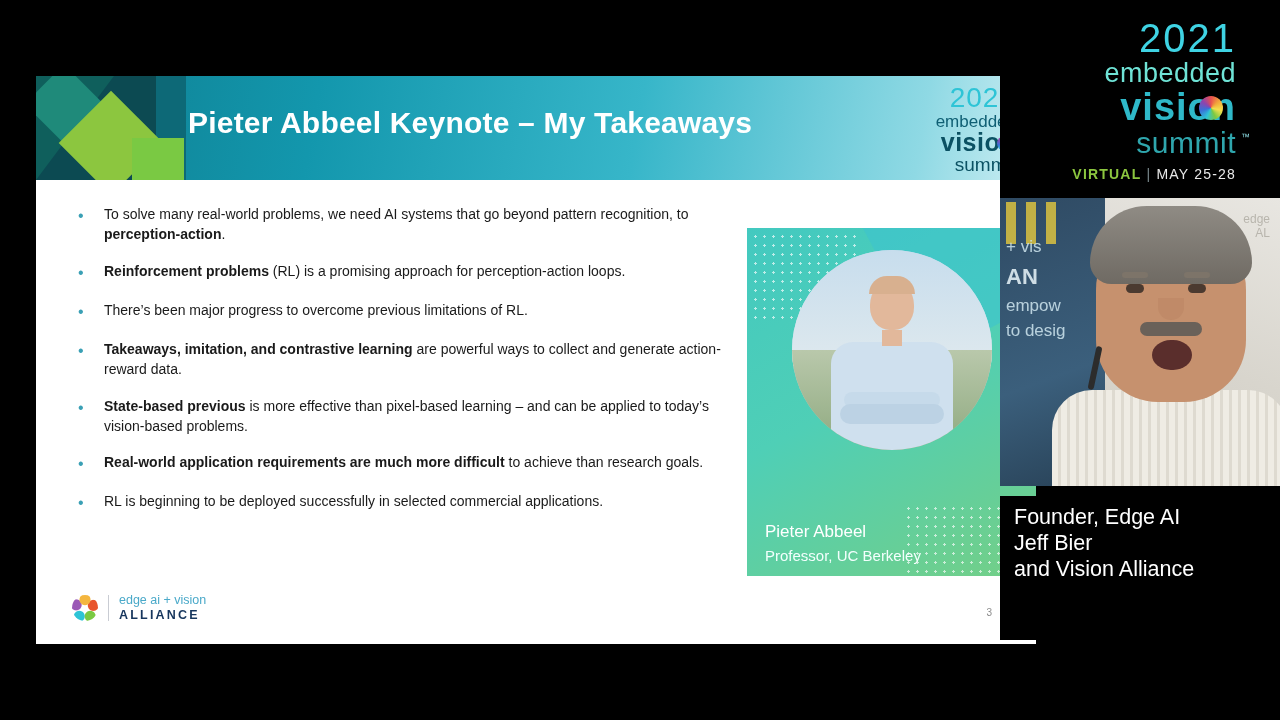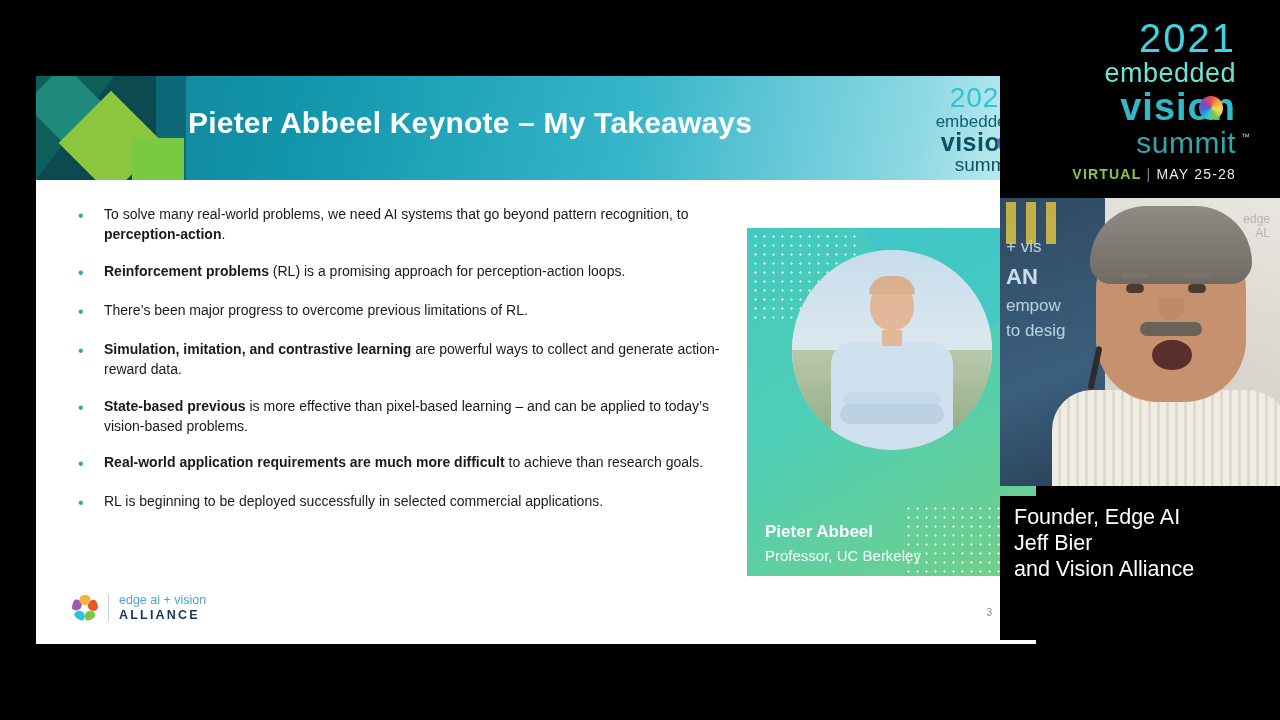--- a/index.html
+++ b/index.html
@@ -155,21 +155,21 @@
   #headshot .arm { position:absolute; left:50%; bottom:26px; transform:translateX(-50%); width:104px; height:20px; border-radius:10px; background:#bcd2e4; }
   #headshot .arm2 { position:absolute; left:50%; bottom:42px; transform:translateX(-50%); width:96px; height:16px; border-radius:8px; background:#c6daea; }
   #headshot .neck { position:absolute; left:50%; bottom:104px; transform:translateX(-50%); width:20px; height:16px; background:#e2b89b; }
 
   #photo-name {
     position: absolute;
     left: 18px;
     bottom: 34px;
     color: #fff;
     font-size: 17px;
-    font-weight: bold;
+    font-weight: normal;
   }
   #photo-role {
     position: absolute;
     left: 18px;
     bottom: 12px;
     color: #f3fffd;
     font-size: 15px;
   }
 
   
@@ -399,21 +399,21 @@
         <div class="bullet">
           <div class="marker">•</div>
           <div class="btext"><b>Reinforcement problems</b><span> (RL) is a promising approach for perception-action loops.</span></div>
         </div>
         <div class="bullet">
           <div class="marker">•</div>
           <div class="btext"><span>There’s been major progress to overcome previous limitations of RL.</span></div>
         </div>
         <div class="bullet">
           <div class="marker">•</div>
-          <div class="btext"><b>Simulation, imitation, and contrastive learning</b><span> are powerful ways to collect and generate action-reward data.</span></div>
+          <div class="btext"><b>Takeaways, imitation, and contrastive learning</b><span> are powerful ways to collect and generate action-reward data.</span></div>
         </div>
         <div class="bullet">
           <div class="marker">•</div>
           <div class="btext"><b>State-based previous</b><span> is more effective than pixel-based learning – and can be applied to today’s vision-based problems.</span></div>
         </div>
         <div class="bullet">
           <div class="marker">•</div>
           <div class="btext"><b>Real-world application requirements are much more difficult</b><span> to achieve  than research goals.</span></div>
         </div>
         <div class="bullet">

